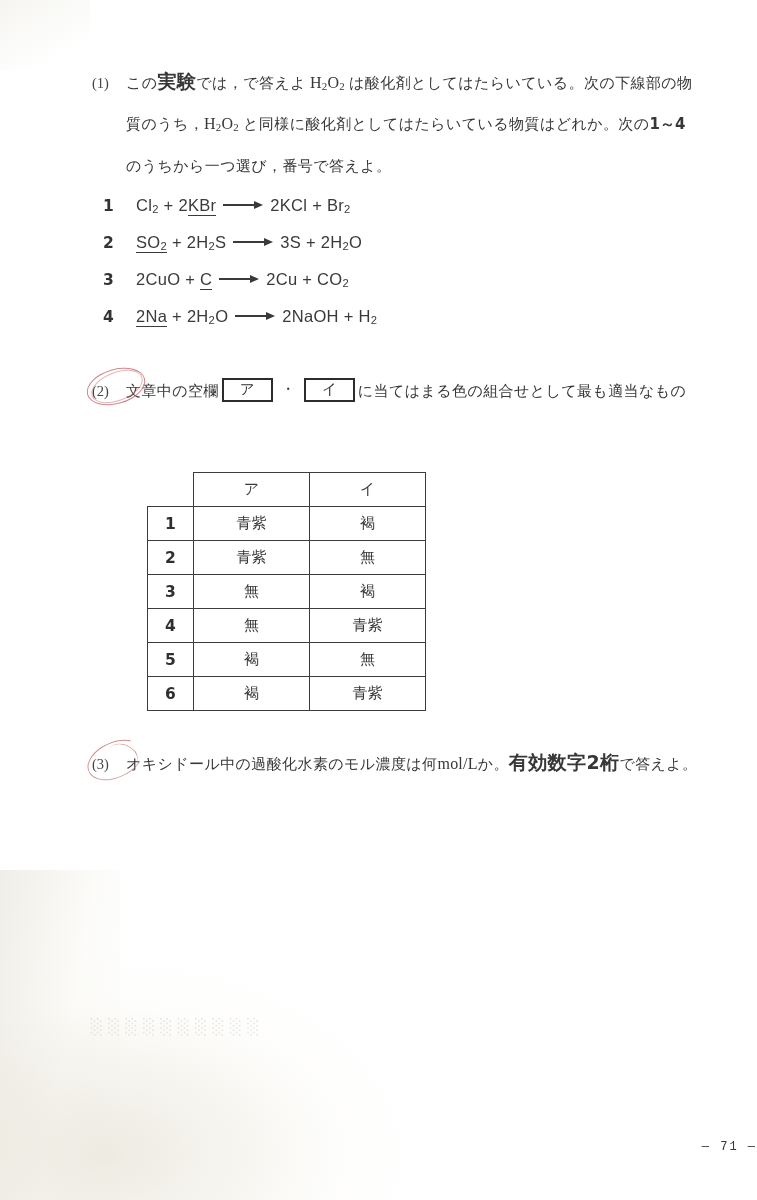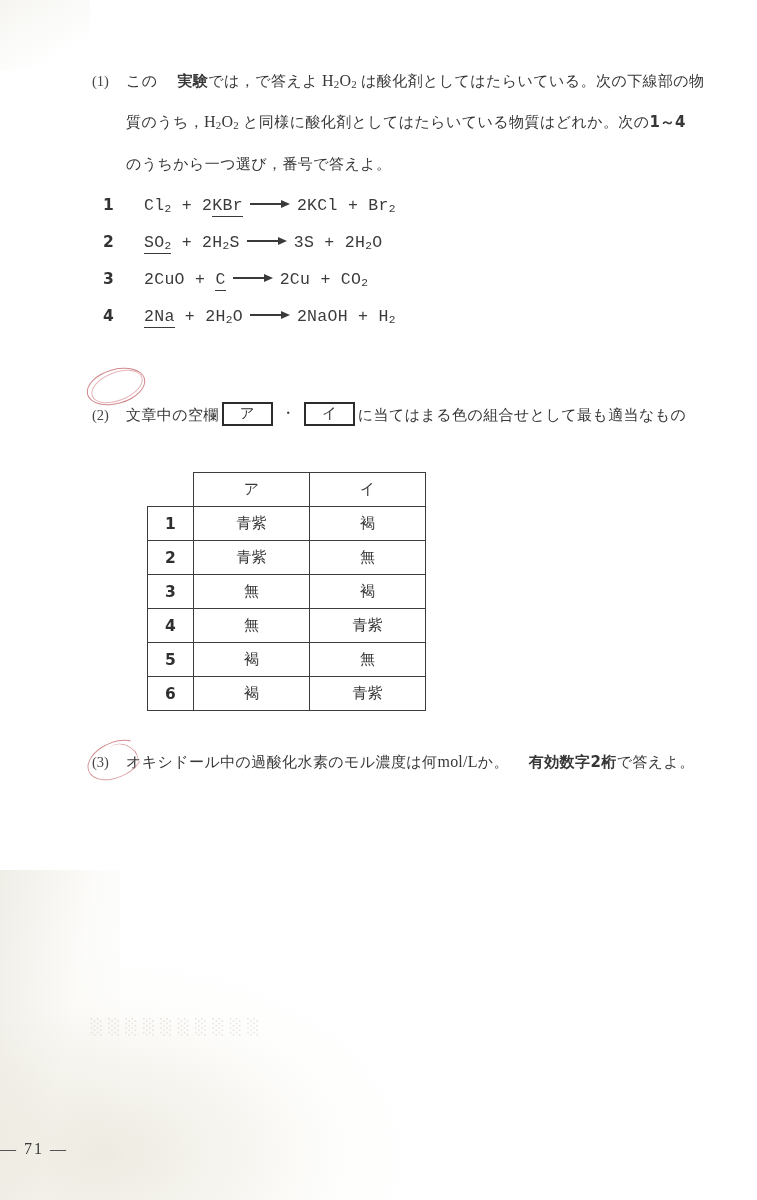--- a/index.html
+++ b/index.html
@@ -94,31 +94,29 @@
     width: 34px;
     font-size: 14.5px;
     color: #454545;
     vertical-align: baseline;
   }
   .q-indent {
     display: inline-block;
     width: 34px;
   }
   .jp {
-    font-family: Liberation Serif, serif;
+    font-family: Liberation Mono, monospace;
     font-size: 15px;
     letter-spacing: 0.4px;
-    margin-top: 22px;
   }
   .jp-b {
     font-family: "DejaVu Sans", "Liberation Sans", sans-serif;
-    font-size: 15px;
+    font-size: 19px;
     font-weight: bold;
     letter-spacing: 0.4px;
-    margin-left: 20px;
   }
   .rm {
     font-family: "Liberation Serif", "DejaVu Serif", serif;
     font-size: 16px;
     letter-spacing: 0.2px;
   }
   .num-b {
     font-family: "DejaVu Sans", "Liberation Sans", sans-serif;
     font-weight: bold;
     font-size: 15px;
@@ -142,25 +140,24 @@
     white-space: nowrap;
   }
   .eq-idx {
     font-family: "DejaVu Sans", "Liberation Sans", sans-serif;
     font-weight: bold;
     font-size: 15.5px;
     width: 33px;
     color: #333;
   }
   .eq-body {
-    font-family: Liberation Mono, monospace;
+    font-family: Liberation Sans, sans-serif;
     font-size: 16.5px;
     color: #3a3a3a;
     letter-spacing: 0.3px;
-    margin-left: 8px;
   }
   .u {
     border-bottom: 1.4px solid #3a3a3a;
     padding-bottom: 1px;
   }
   .arrow {
     display: inline-block;
     position: relative;
     width: 40px;
     height: 9px;
@@ -287,23 +284,23 @@
     border-radius: 60% 40% 0 0;
     transform: rotate(38deg);
   }
 
   
   .page-no {
     position: absolute;
     left: 0;
     top: 1140px;
     width: 757px;
-    text-align: left;
-    font-family: Liberation Serif, serif;
-    font-size: 16px;
+    text-align: right;
+    font-family: Liberation Mono, monospace;
+    font-size: 12px;
     color: #3a3a3a;
     letter-spacing: 2px;
   }
 </style>
 </head>
 <body>
 
 <div class="page-scan">
   <div class="scan-shade-top"></div>
   <div class="scan-shade-bl"></div>

